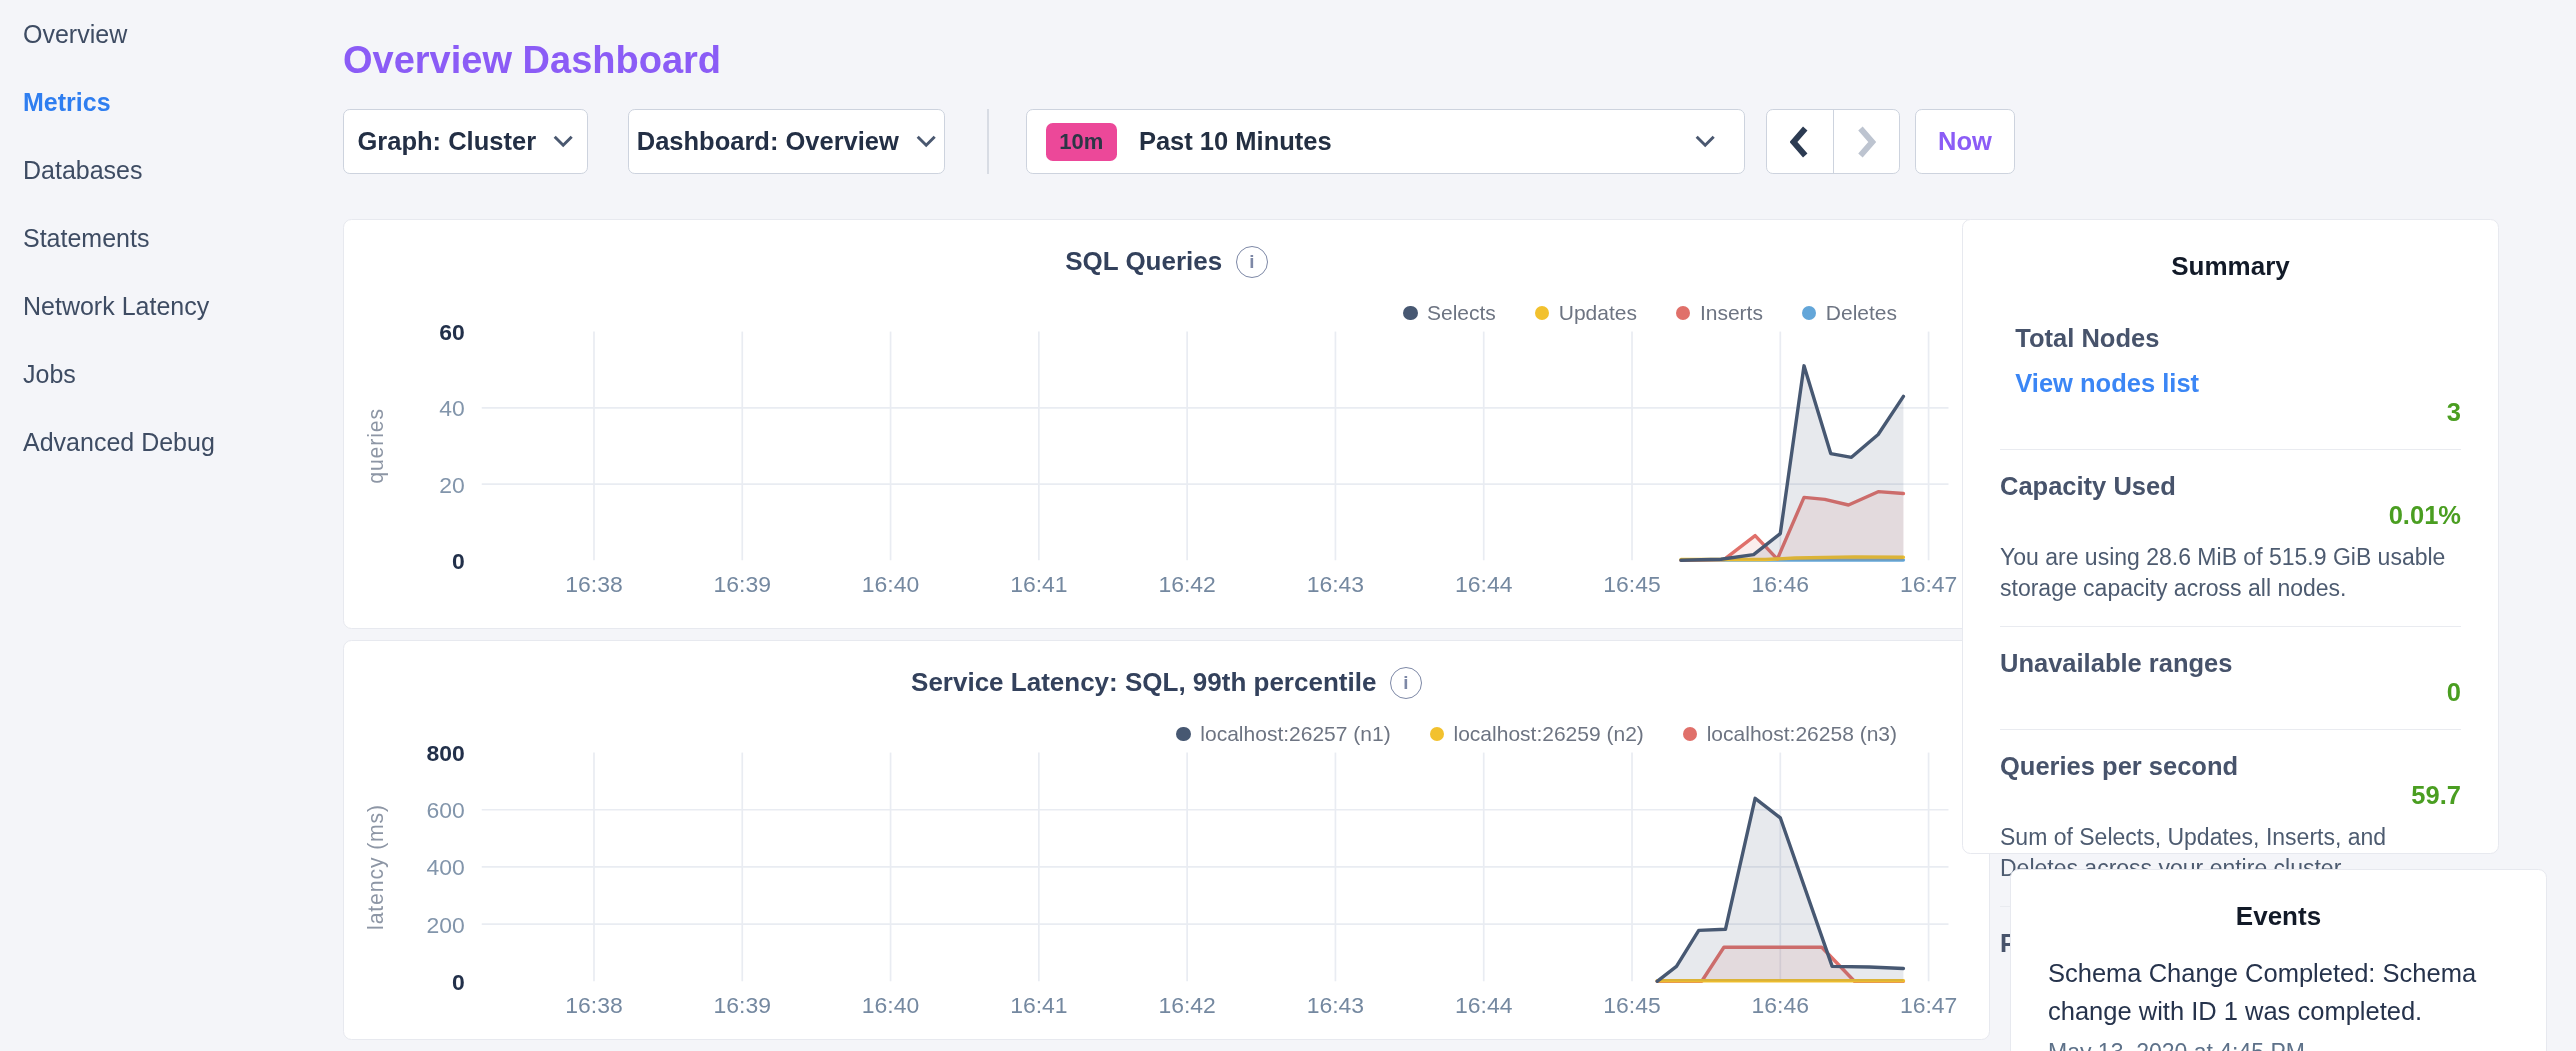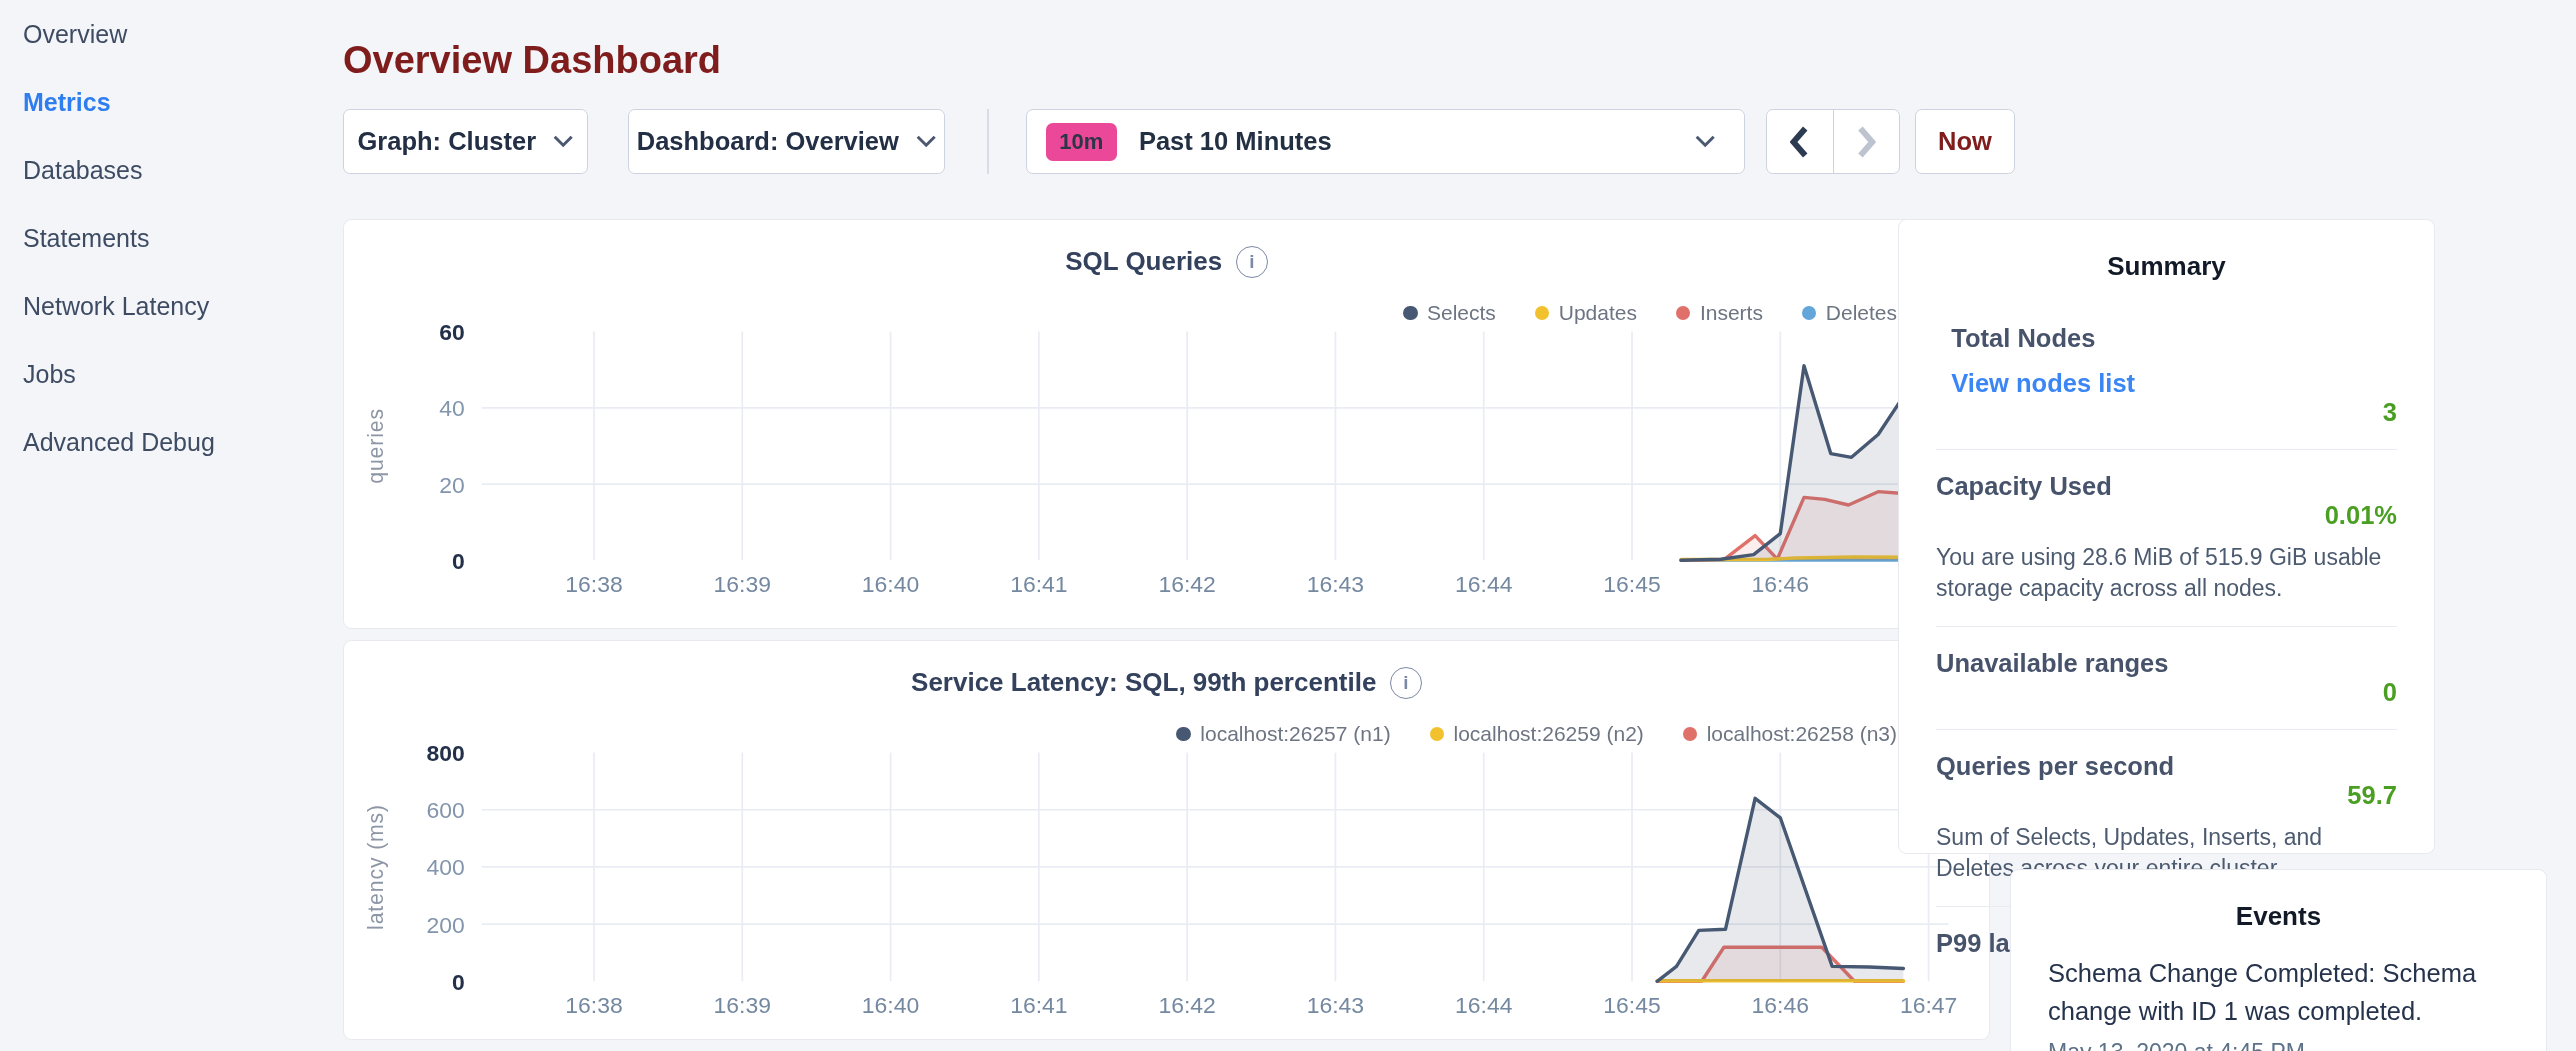--- a/index.html
+++ b/index.html
@@ -15,21 +15,21 @@
   .sidebar { position:absolute; left:0; top:0; width:340px; height:100%; }
   .side-item {
     height:68px; display:flex; align-items:center;
     padding-left:23px; font-size:25px; color:#3e4c63; cursor:pointer;
   }
   .side-item.active { color:#2f7ef0; font-weight:bold; }
 
   
   .page-title {
     position:absolute; left:343px; top:13.6px;
-    font-size:38px; font-weight:bold; color:#7f1d1d;
+    font-size:38px; font-weight:bold; color:#8b5cf6;
   }
   .ctrl {
     position:absolute; top:109px; height:65px; box-sizing:border-box;
     background:#fff; border:1.7px solid #cdd3de; border-radius:6.8px;
     display:flex; align-items:center; justify-content:center;
     font-size:25.5px; font-weight:bold; color:#232f45; cursor:pointer;
   }
   .dd-graph { left:343px; width:245px; gap:17px; }
   .dd-dash  { left:628px; width:317px; gap:17px; }
   .chev { width:20.4px; height:12.8px; flex:0 0 auto; }
@@ -42,30 +42,30 @@
   }
   .time-label { margin-left:22px; font-size:25.5px; font-weight:bold; color:#232f42; }
   .time-chev { position:absolute; right:29px; }
   .arrow-group { left:1766px; width:134px; padding:0; }
   .arrow-cell { width:50%; height:100%; display:flex; align-items:center; justify-content:center; cursor:pointer; }
   .arrow-cell.first { border-right:1.7px solid #cdd3de; }
   .arrow-svg { width:18.7px; height:32px; }
   .arrow-svg polyline { fill:none; stroke-width:7; }
   .arrow-prev polyline { stroke:#2c3b52; }
   .arrow-next polyline { stroke:#bdc4d0; }
-  .now-btn { left:1915px; width:100px; color:#7f1d1d; }
+  .now-btn { left:1915px; width:100px; color:#8b5cf6; }
 
   
   .card {
     position:absolute; background:#fff; box-sizing:border-box;
     border:1.7px solid #e7e9ef; border-radius:8.5px;
   }
   .card-chart1 { left:343px; top:219px;  width:1647px; height:410px; }
   .card-chart2 { left:343px; top:640px;  width:1647px; height:400px; }
-  .card-summary{ left:1898px; top:219px; width:537px;  height:635px; padding:0 37px; }
+  .card-summary{ left:1962px; top:219px; width:537px;  height:635px; padding:0 37px; }
   .card-events { left:2010px; top:869px; width:537px; height:255px; padding:0 37px; }
 
   
   .chart-title-row {
     position:absolute; left:0; top:25.5px; width:100%;
     display:flex; align-items:center; justify-content:center; gap:13.6px;
   }
   .chart-title { font-size:26px; font-weight:bold; color:#33415c; }
   .info-icon {
     width:32px; height:32px; border:1.7px solid #7d88a6; border-radius:50%;

